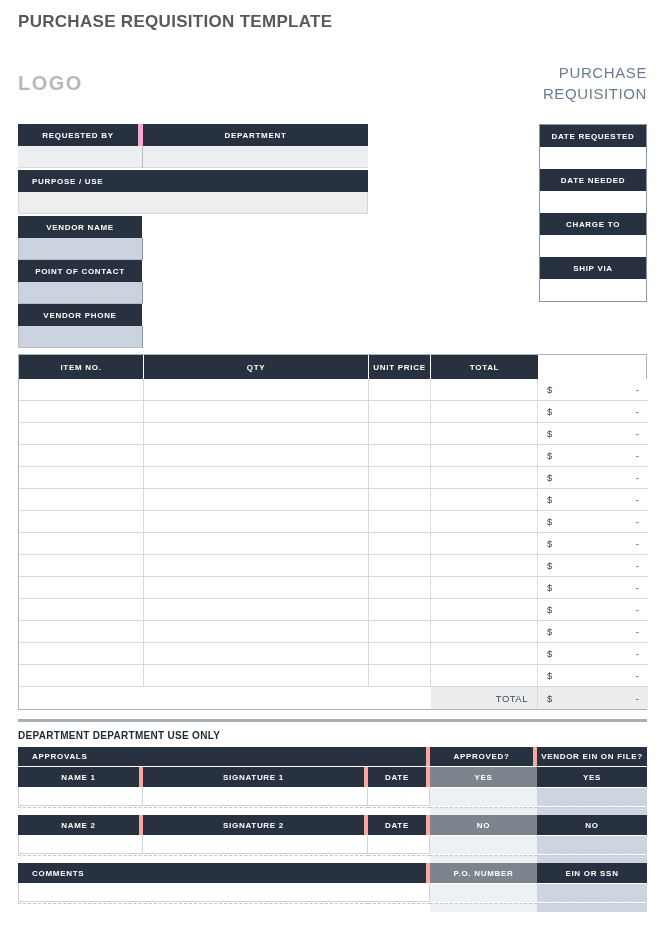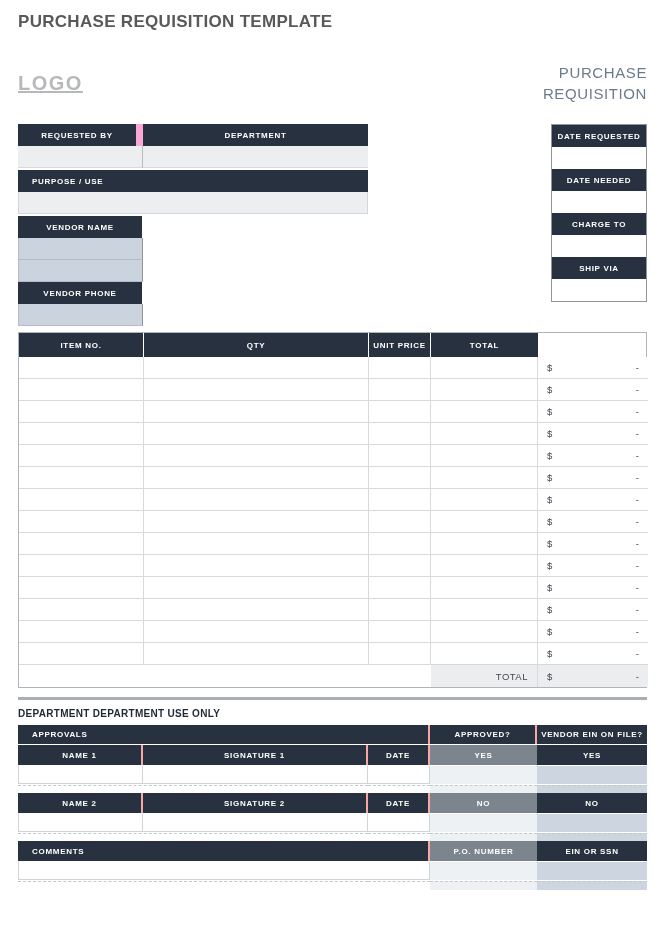--- a/index.html
+++ b/index.html
@@ -3,49 +3,49 @@
 <meta charset="utf-8">
 <style>
   * { margin:0; padding:0; box-sizing:border-box; }
   html,body { width:665px; height:926px; background:#ffffff; overflow:hidden;
               font-family:"Liberation Sans", sans-serif; }
   .page { position:relative; width:665px; height:926px; padding:12px 18px 0 18px; }
 
   
   .main-title { font-size:17px; font-weight:bold; color:#58595b; letter-spacing:0.3px; }
   .brand-row { display:flex; justify-content:space-between; align-items:flex-start; margin-top:30px; height:48px; }
-  .logo { font-size:20px; font-weight:bold; color:#b6b8ba; letter-spacing:1.5px; margin-top:10px;text-decoration:underline; }
+  .logo { font-size:20px; font-weight:bold; color:#b6b8ba; letter-spacing:1.5px; margin-top:10px; }
   .doc-title { text-align:right; font-size:15px; color:#6b7b8f; line-height:21px; letter-spacing:0.6px; }
 
   
   .hdr { background:#28313f; color:#ffffff; font-size:8px; font-weight:bold;
          letter-spacing:0.7px; display:flex; align-items:center; justify-content:center;
          text-transform:uppercase; }
   .hdr.left-al { justify-content:flex-start; padding-left:14px; }
   .gray { background:#7c848d; }
 
   
   .forms-row { display:flex; justify-content:space-between; margin-top:14px; }
   .form-left { width:350px; }
   .two-col { display:grid; grid-template-columns:125px 225px; }
-  .two-col .hdr:first-child, .two-col .lg-in:first-child { border-right:7px solid #f9a8d4; }
+  .two-col .hdr:first-child, .two-col .lg-in:first-child { border-right:5px solid #f9a8d4; }
   .two-col .lg-in:first-child { border-right:1px solid #b6bcc2; }
   .h22 { height:22px; }
   .lg-in { background:#eceef0; border-bottom:1px solid #d6dade; }
   .sec-gap { height:2px; }
   .full-in { background:#eceef0; border:1px solid #d2d6da; border-top:none; height:22px; }
 
   .vendor-grid { display:grid; grid-template-columns:125px 225px; }
   .v-left .hdr { border-right:1px solid #ffffff; }
   .blue-in { height:22px; background:#cbd3df; border:1px solid #b3bcc9; border-top:none; border-right:1px solid #8d949e; }
   .addr-area { border-right:1px solid #c6cbd0; border-bottom:1px solid #c6cbd0; }
   .addr-line { height:22px; background:#ffffff; border-bottom:1px dashed #c9ced3; }
   .addr-line:last-child { border-bottom:none; }
 
-  .form-right { width:96px; border:1px solid #8f959c; height:178px; }
+  .form-right { width:108px; border:1px solid #8f959c; height:178px; }
   .form-right .hdr { height:22px; }
   .form-right .wt-in { height:22px; background:#ffffff; }
 
   
   .itable { margin-top:6px; border:1px solid #aeb4ba; width:629px; }
   .irow, .ihead { display:grid; grid-template-columns:125px 225px 62px 107px 110px; }
   .ihead .hdr { height:24px; border-right:1px solid #ffffff; }
   .ihead .hdr:last-child { border-right:none; }
   .icell { height:22px; background:#ffffff; border-right:1px solid #d6dade; border-bottom:1px solid #d6dade; }
   .icell.c4 { border-right:none; }
@@ -55,21 +55,21 @@
   .trow .tc { height:22px; background:#ffffff; }
   .trow .tlabel { background:#ebedee; border-right:1px solid #d6dade; display:flex; align-items:center;
                   justify-content:flex-end; padding-right:9px; font-size:9.5px; color:#45494e; letter-spacing:0.5px; }
   .trow .tmoney { background:#ebedee; }
 
   
   .divider { margin-top:9px; width:629px; height:3px; background:#a9aeb3; }
   .sec-heading { margin-top:8px; font-size:10px; font-weight:bold; color:#1f2835; letter-spacing:0.3px; }
   .btable { margin-top:6px; width:629px; }
   .brow { display:grid; grid-template-columns:125px 225px 62px 107px 110px; margin-bottom:1px; }
-  .brow .hdr { border-right:2px solid #fca5a5; }
+  .brow .hdr { border-right:4px solid #fca5a5; }
   .brow .hdr:last-child { border-right:none; }
   .r19 { height:19px; } .r20 { height:20px; }
   .span3 { grid-column:1 / span 3; }
   .in-cell { height:18px; background:#ffffff; border:1px solid #cfd4d9; border-top:none; border-left:none; }
   .in-first { border-left:1px solid #cfd4d9; }
   .tint4 { background:#eef1f3; }
   .tint5 { background:#ccd5e0; }
   .opt { font-size:8px; font-weight:bold; color:#ffffff; letter-spacing:0.7px;
          display:flex; align-items:center; justify-content:center; }
   .spacer-row { display:grid; grid-template-columns:350px 62px 107px 110px; height:8px; }
@@ -104,20 +104,21 @@
       </div>
       <div class="sec-gap"></div>
       <div class="hdr h22 left-al">PURPOSE / USE</div>
       <div class="full-in"></div>
       <div class="sec-gap"></div>
 
       <div class="vendor-grid">
         <div class="v-left">
           <div class="hdr h22">VENDOR NAME</div>
           <div class="blue-in"></div>
+          <div class="hdr h22">POINT OF CONTACT</div>
           <div class="blue-in"></div>
           <div class="hdr h22">VENDOR PHONE</div>
           <div class="blue-in"></div>
         </div>
       </div>
     </div>
 
     <div class="form-right">
       <div class="hdr">DATE REQUESTED</div>
       <div class="wt-in"></div>

